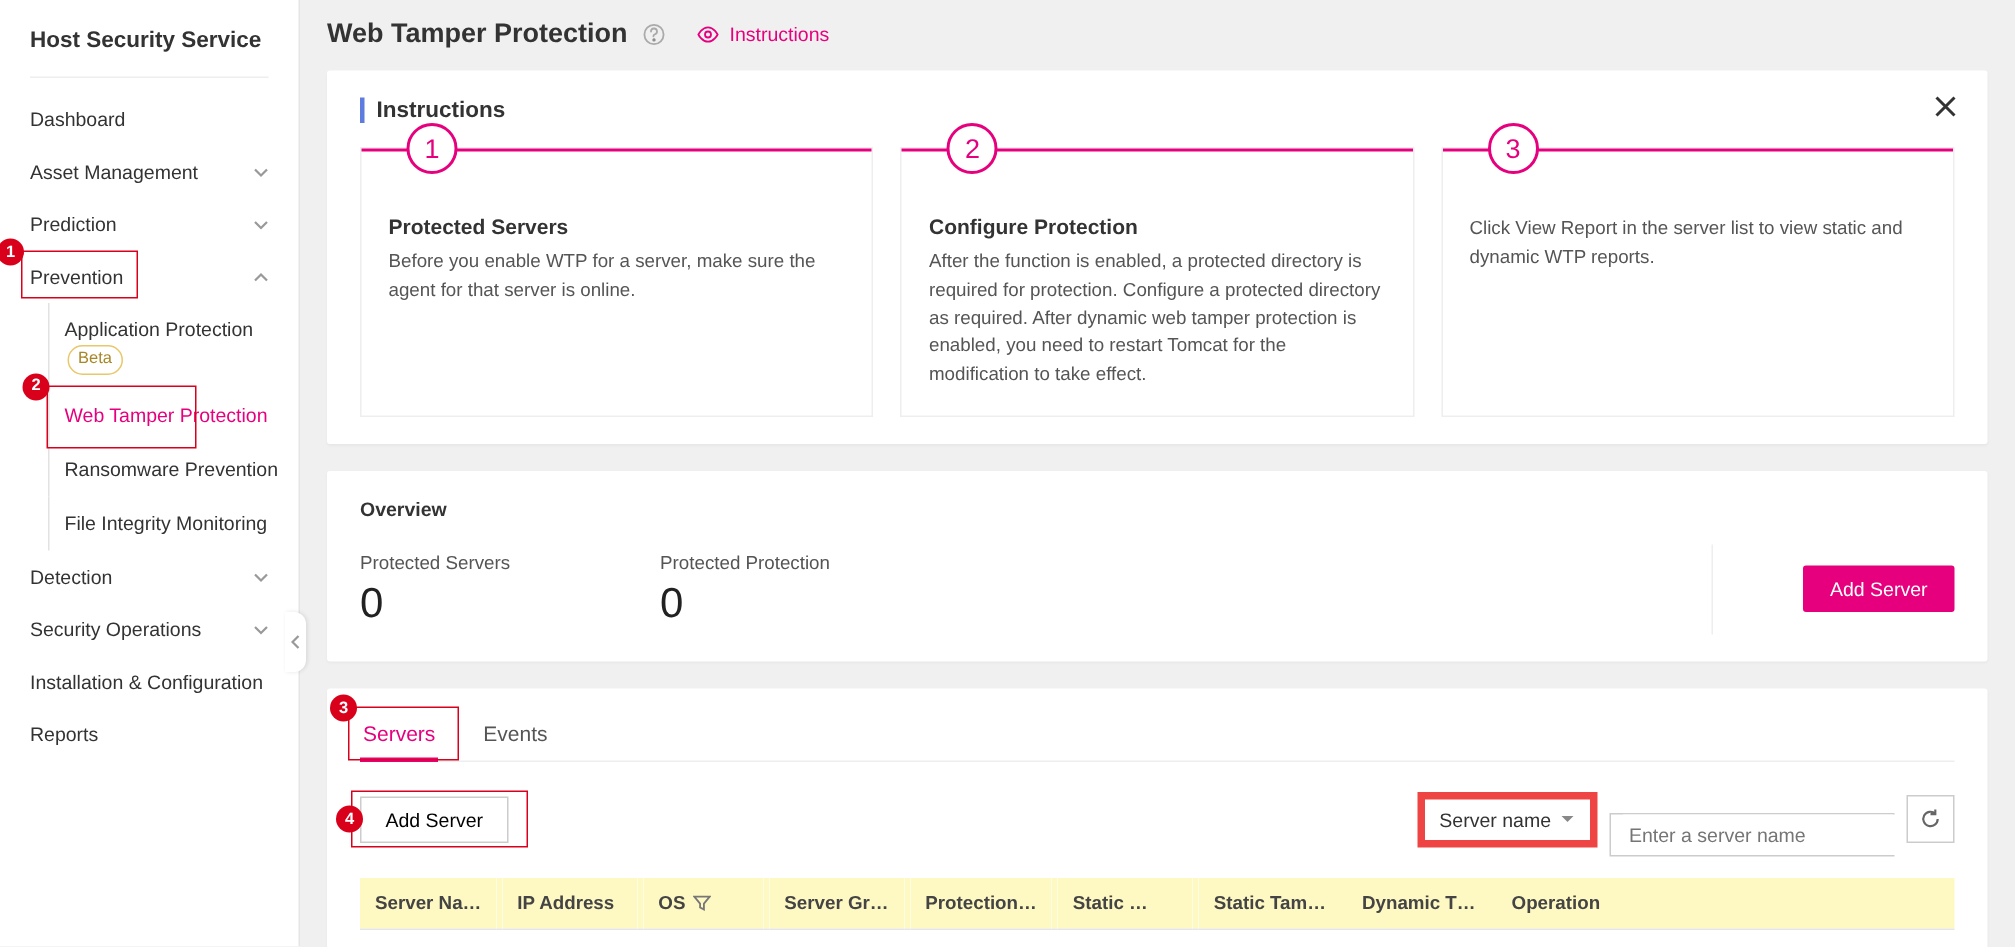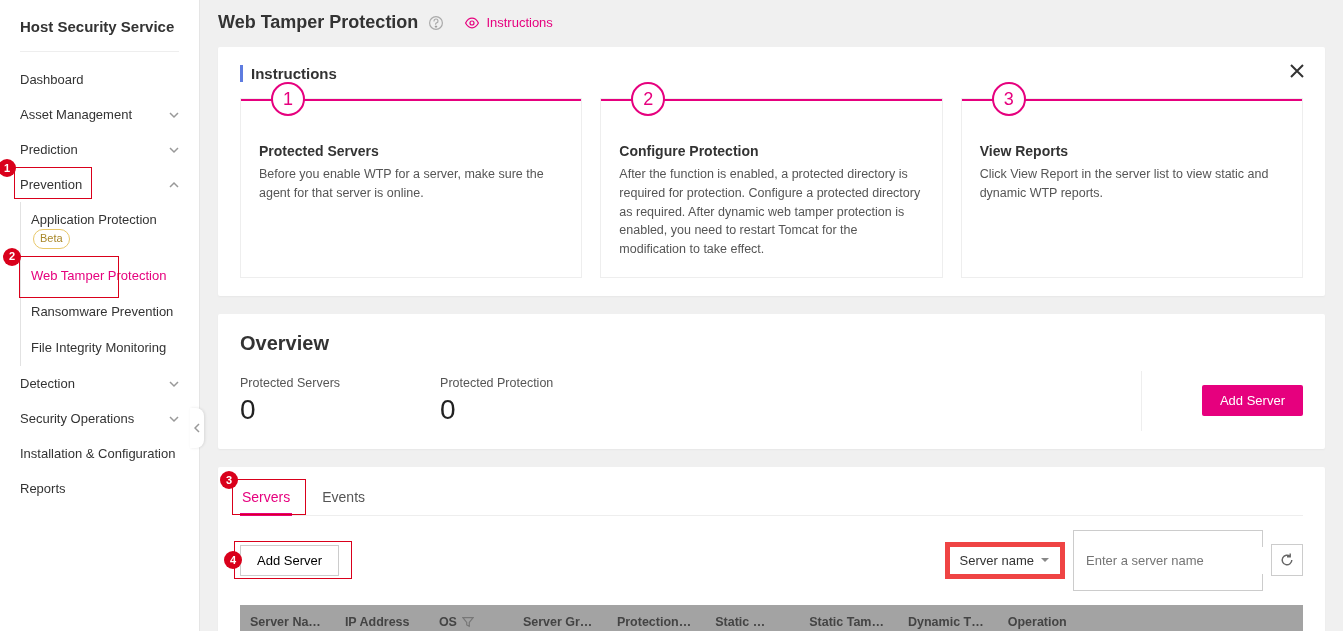--- a/index.html
+++ b/index.html
@@ -35,21 +35,21 @@
     display: flex;
     align-items: center;
     justify-content: space-between;
     padding: 10px 20px;
     color: #333;
     cursor: pointer;
     font-size: 13px;
     position: relative;
   }
   .nav-item svg { width: 10px; height: 10px; }
-  .sub-nav { padding-left: 16px; }
+  .sub-nav { padding-left: 16px; margin-left: 12px; }
   .sub-item {
     padding: 9px 10px 9px 10px;
     color: #333;
     cursor: pointer;
     font-size: 13px;
     line-height: 1.4;
     border-left: 1px solid #e2e2e2;
     margin-left: 4px;
   }
   .sub-item.active { color: #e6007e; }
@@ -147,21 +147,21 @@
     display:flex; align-items:center; justify-content:center;
   }
   .step-line {
     position:absolute;
     top:0; left:0; right:0;
     height:2px; background:#e6007e;
   }
   .step h4 { font-size:14px; margin-bottom:6px; font-weight:bold; }
   .step p { font-size:12.5px; color:#555; line-height:1.5; }
 
-  .ov-title { font-size:20px; font-weight:bold; margin-bottom:16px; }
+  .ov-title { font-size:13px; font-weight:bold; margin-bottom:16px; }
   .ov-row { display:flex; align-items:center; }
   .ov-metrics { display:flex; gap: 100px; flex:1; }
   .ov-metric .lbl { font-size:12.5px; color:#555; }
   .ov-metric .lbl .muted { color:#aaa; }
   .ov-metric .val { font-size:28px; color:#222; margin-top:4px; }
   .ov-metric .val .unit { font-size:13px; color:#666; margin-left:4px; }
   .ov-divider { width:1px; height:60px; background:#eee; margin:0 60px; }
   .btn-primary {
     background:#e6007e; color:#fff;
     border:none; padding:8px 18px;
@@ -186,38 +186,39 @@
   .search-group { display:flex; align-items:center; gap:8px; }
   .select-fake {
     border:5px solid #ef4444; padding:6px 10px;
     display:flex; align-items:center; gap:6px; font-size:13px;
     background:#fff; cursor:pointer;
     min-width:110px;
   }
   .select-fake svg { width:10px; height:10px; fill:#888; }
   .search-input-wrap {
     border:1px solid #ccc; display:flex; align-items:center;
-    padding:16px 8px; background:#fff;
+    padding:0 8px; background:#fff;
     width:190px;
+    margin-top:20px;
   }
   .search-input-wrap input {
     border:none; outline:none; font-size:13px;
     padding:6px 4px; flex:1;
   }
   .search-input-wrap svg { width:16px; height:16px; stroke:#999; }
   .icon-btn {
     width:32px; height:32px; border:1px solid #ccc;
     background:#fff; display:flex; align-items:center; justify-content:center;
     cursor:pointer;
   }
   .icon-btn svg { width:16px; height:16px; stroke:#666; }
 
   table.grid { width:100%; border-collapse:collapse; }
   table.grid thead th {
-    background:#a3a3a3; text-align:left;
+    background:#fef9c3; text-align:left;
     padding:10px 10px; font-size:12.5px; font-weight:bold;
     color:#444; border-bottom:1px solid #e5e5e5;
     white-space:nowrap; overflow:hidden; text-overflow:ellipsis;
   }
   table.grid thead th svg { width:12px; height:12px; vertical-align:middle; margin-left:2px; }
   .th-sep { width:4px; background:#fff; padding:0 !important; }
 </style>
 </head>
 <body>
 
@@ -328,21 +329,20 @@
         </div>
         <div class="step">
           <div class="step-line"></div>
           <div class="step-circle">2</div>
           <h4>Configure Protection</h4>
           <p>After the function is enabled, a protected directory is required for protection. Configure a protected directory as required. After dynamic web tamper protection is enabled, you need to restart Tomcat for the modification to take effect.</p>
         </div>
         <div class="step">
           <div class="step-line"></div>
           <div class="step-circle">3</div>
-          <h4>View Reports</h4>
           <p>Click View Report in the server list to view static and dynamic WTP reports.</p>
         </div>
       </div>
     </section>
 
     <section class="panel">
       <div class="ov-title">Overview</div>
       <div class="ov-row">
         <div class="ov-metrics">
           <div class="ov-metric">

